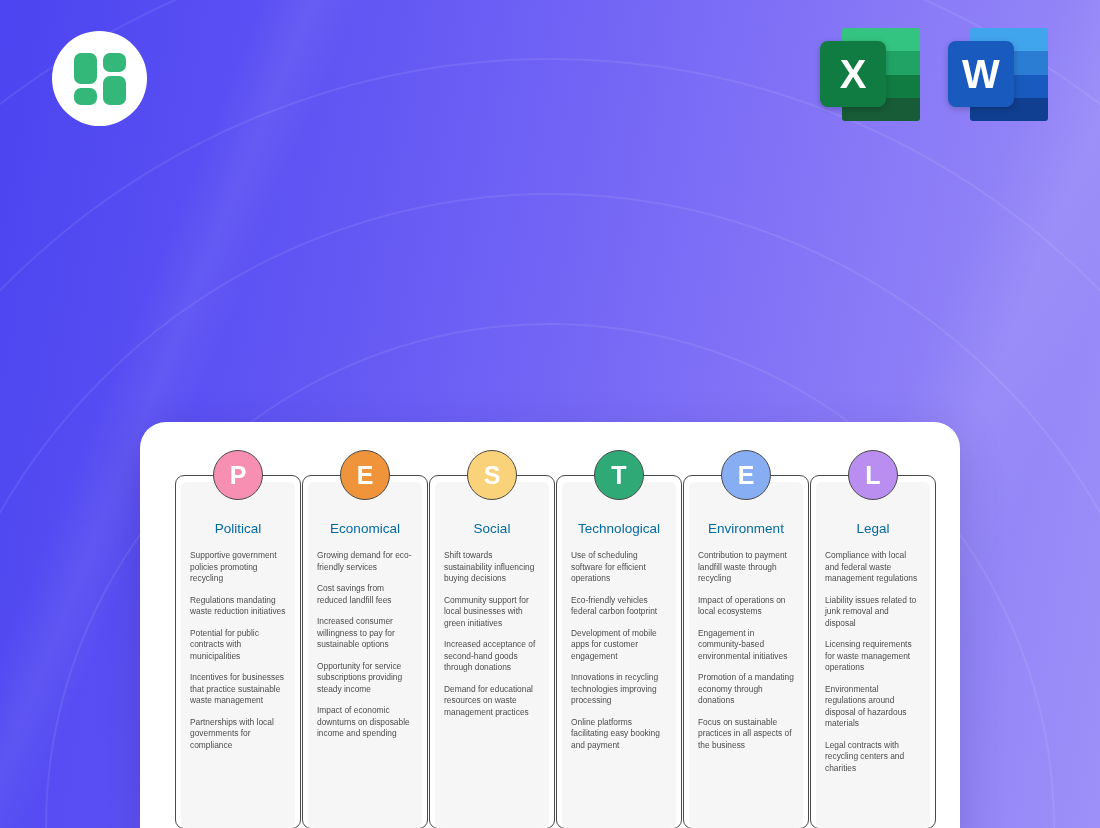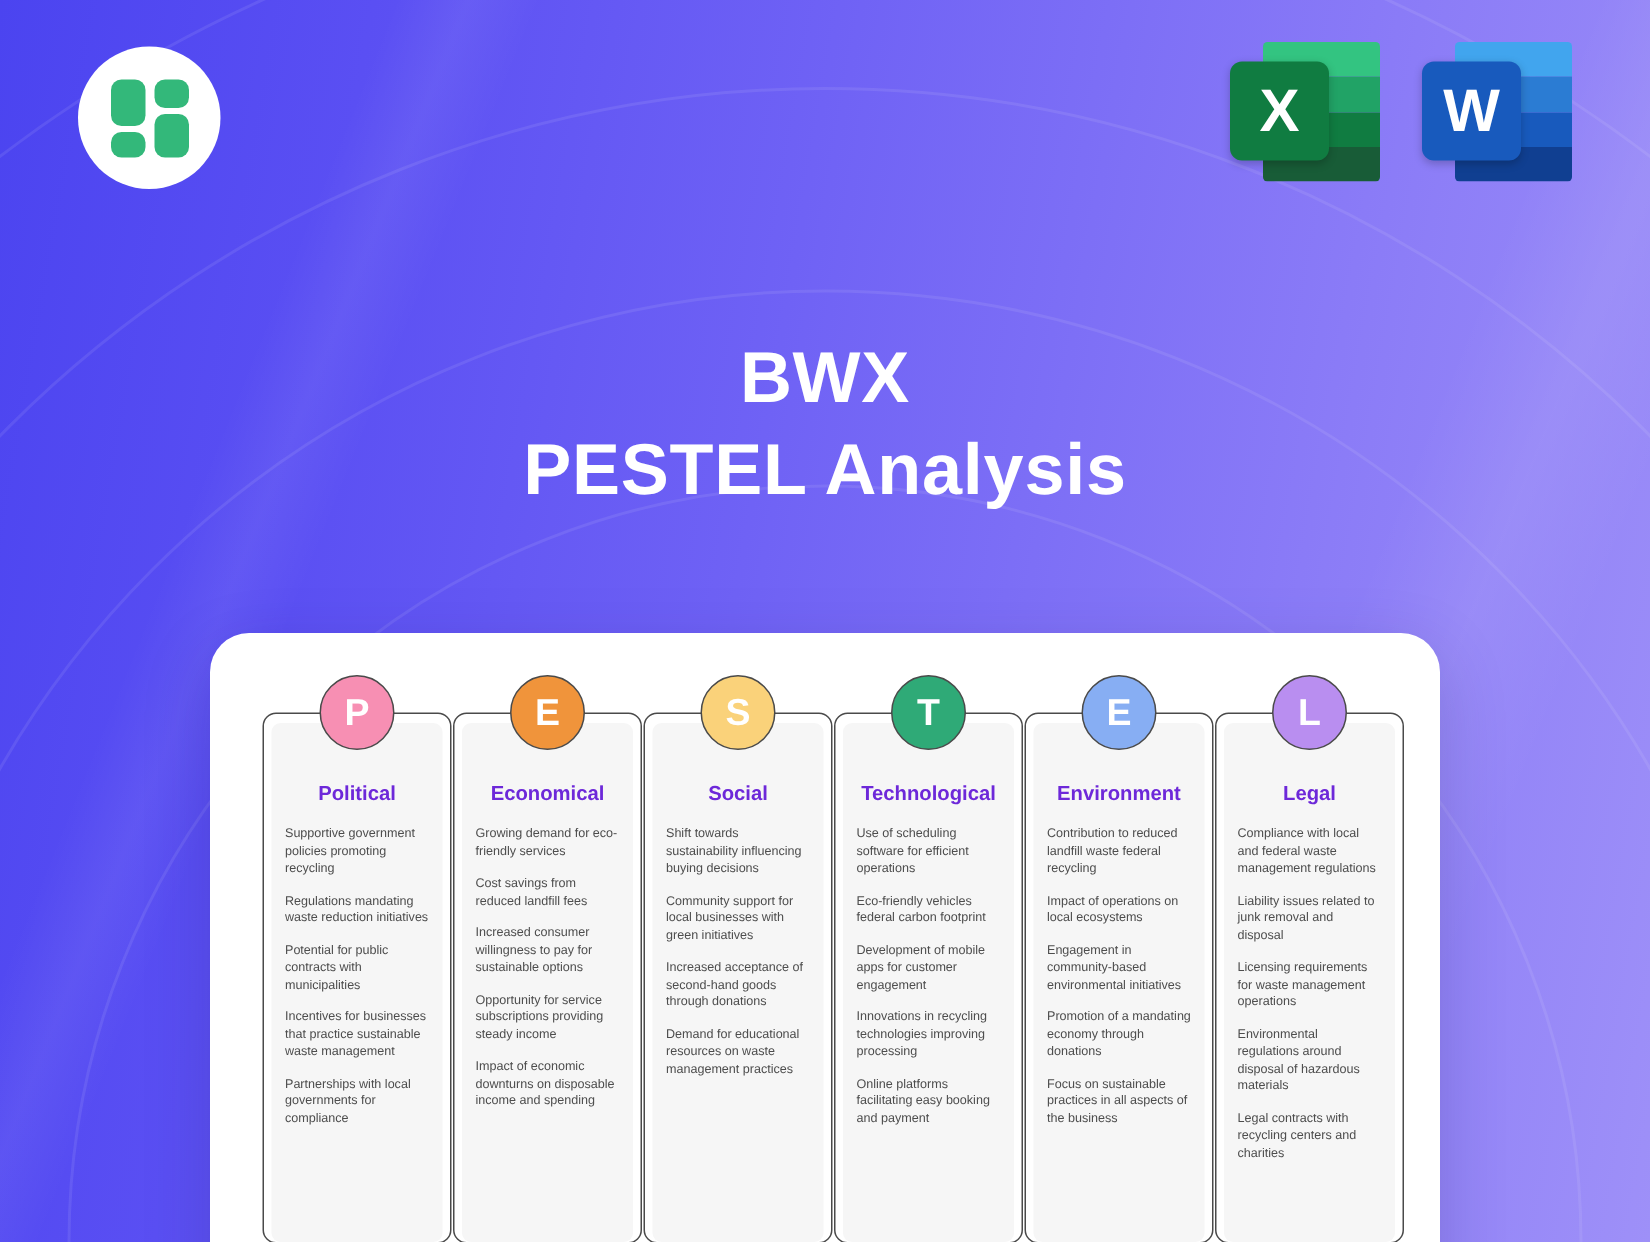--- a/index.html
+++ b/index.html
@@ -126,21 +126,21 @@
   .col-inner {
     background: #f6f6f6;
     border-radius: 6px;
     flex: 1;
     padding: 10px 9px 0 9px;
     display: flex; flex-direction: column;
     overflow: hidden;
   }
   .col-head {
     text-align: center;
-    font-size: 13.5px; font-weight: bold; color: #6d28d9;
+    font-size: 13.5px; font-weight: normal; color: #0369a1;
     margin-top: 29px; margin-bottom: 14px;
     white-space: nowrap;
   }
   .col-items { display: flex; flex-direction: column; gap: 10px; }
   .col-item {
     font-size: 8.4px; line-height: 1.37; color: #4d4d4d;
   }
 </style>
 </head>
 <body>
@@ -182,24 +182,20 @@
       <div class="sheet">
           <i></i>
           <i></i>
           <i></i>
           <i></i>
         </div>
       <div class="tile">W</div>
     </div>
   </div>
 
-  <div class="title-block">
-    <div class="title-line1">BWX</div>
-    <div class="title-line2">PESTEL Analysis</div>
-  </div>
 
   <div class="card">
     <div class="columns" id="columns">
         <div class="col">
           <div class="col-badge" style="background: rgb(247, 143, 179);">P</div>
           <div class="col-frame">
             <div class="col-inner">
               <div class="col-head">Political</div>
               <div class="col-items">
                 <div class="col-item">Supportive government policies promoting recycling</div>
@@ -254,21 +250,21 @@
               </div>
             </div>
           </div>
         </div>
         <div class="col">
           <div class="col-badge" style="background: rgb(135, 174, 243);">E</div>
           <div class="col-frame">
             <div class="col-inner">
               <div class="col-head">Environment</div>
               <div class="col-items">
-                <div class="col-item">Contribution to reduced landfill waste federal recycling</div>
+                <div class="col-item">Contribution to payment landfill waste through recycling</div>
                 <div class="col-item">Impact of operations on local ecosystems</div>
                 <div class="col-item">Engagement in community-based environmental initiatives</div>
                 <div class="col-item">Promotion of a mandating economy through donations</div>
                 <div class="col-item">Focus on sustainable practices in all aspects of the business</div>
               </div>
             </div>
           </div>
         </div>
         <div class="col">
           <div class="col-badge" style="background: rgb(185, 142, 240);">L</div>

